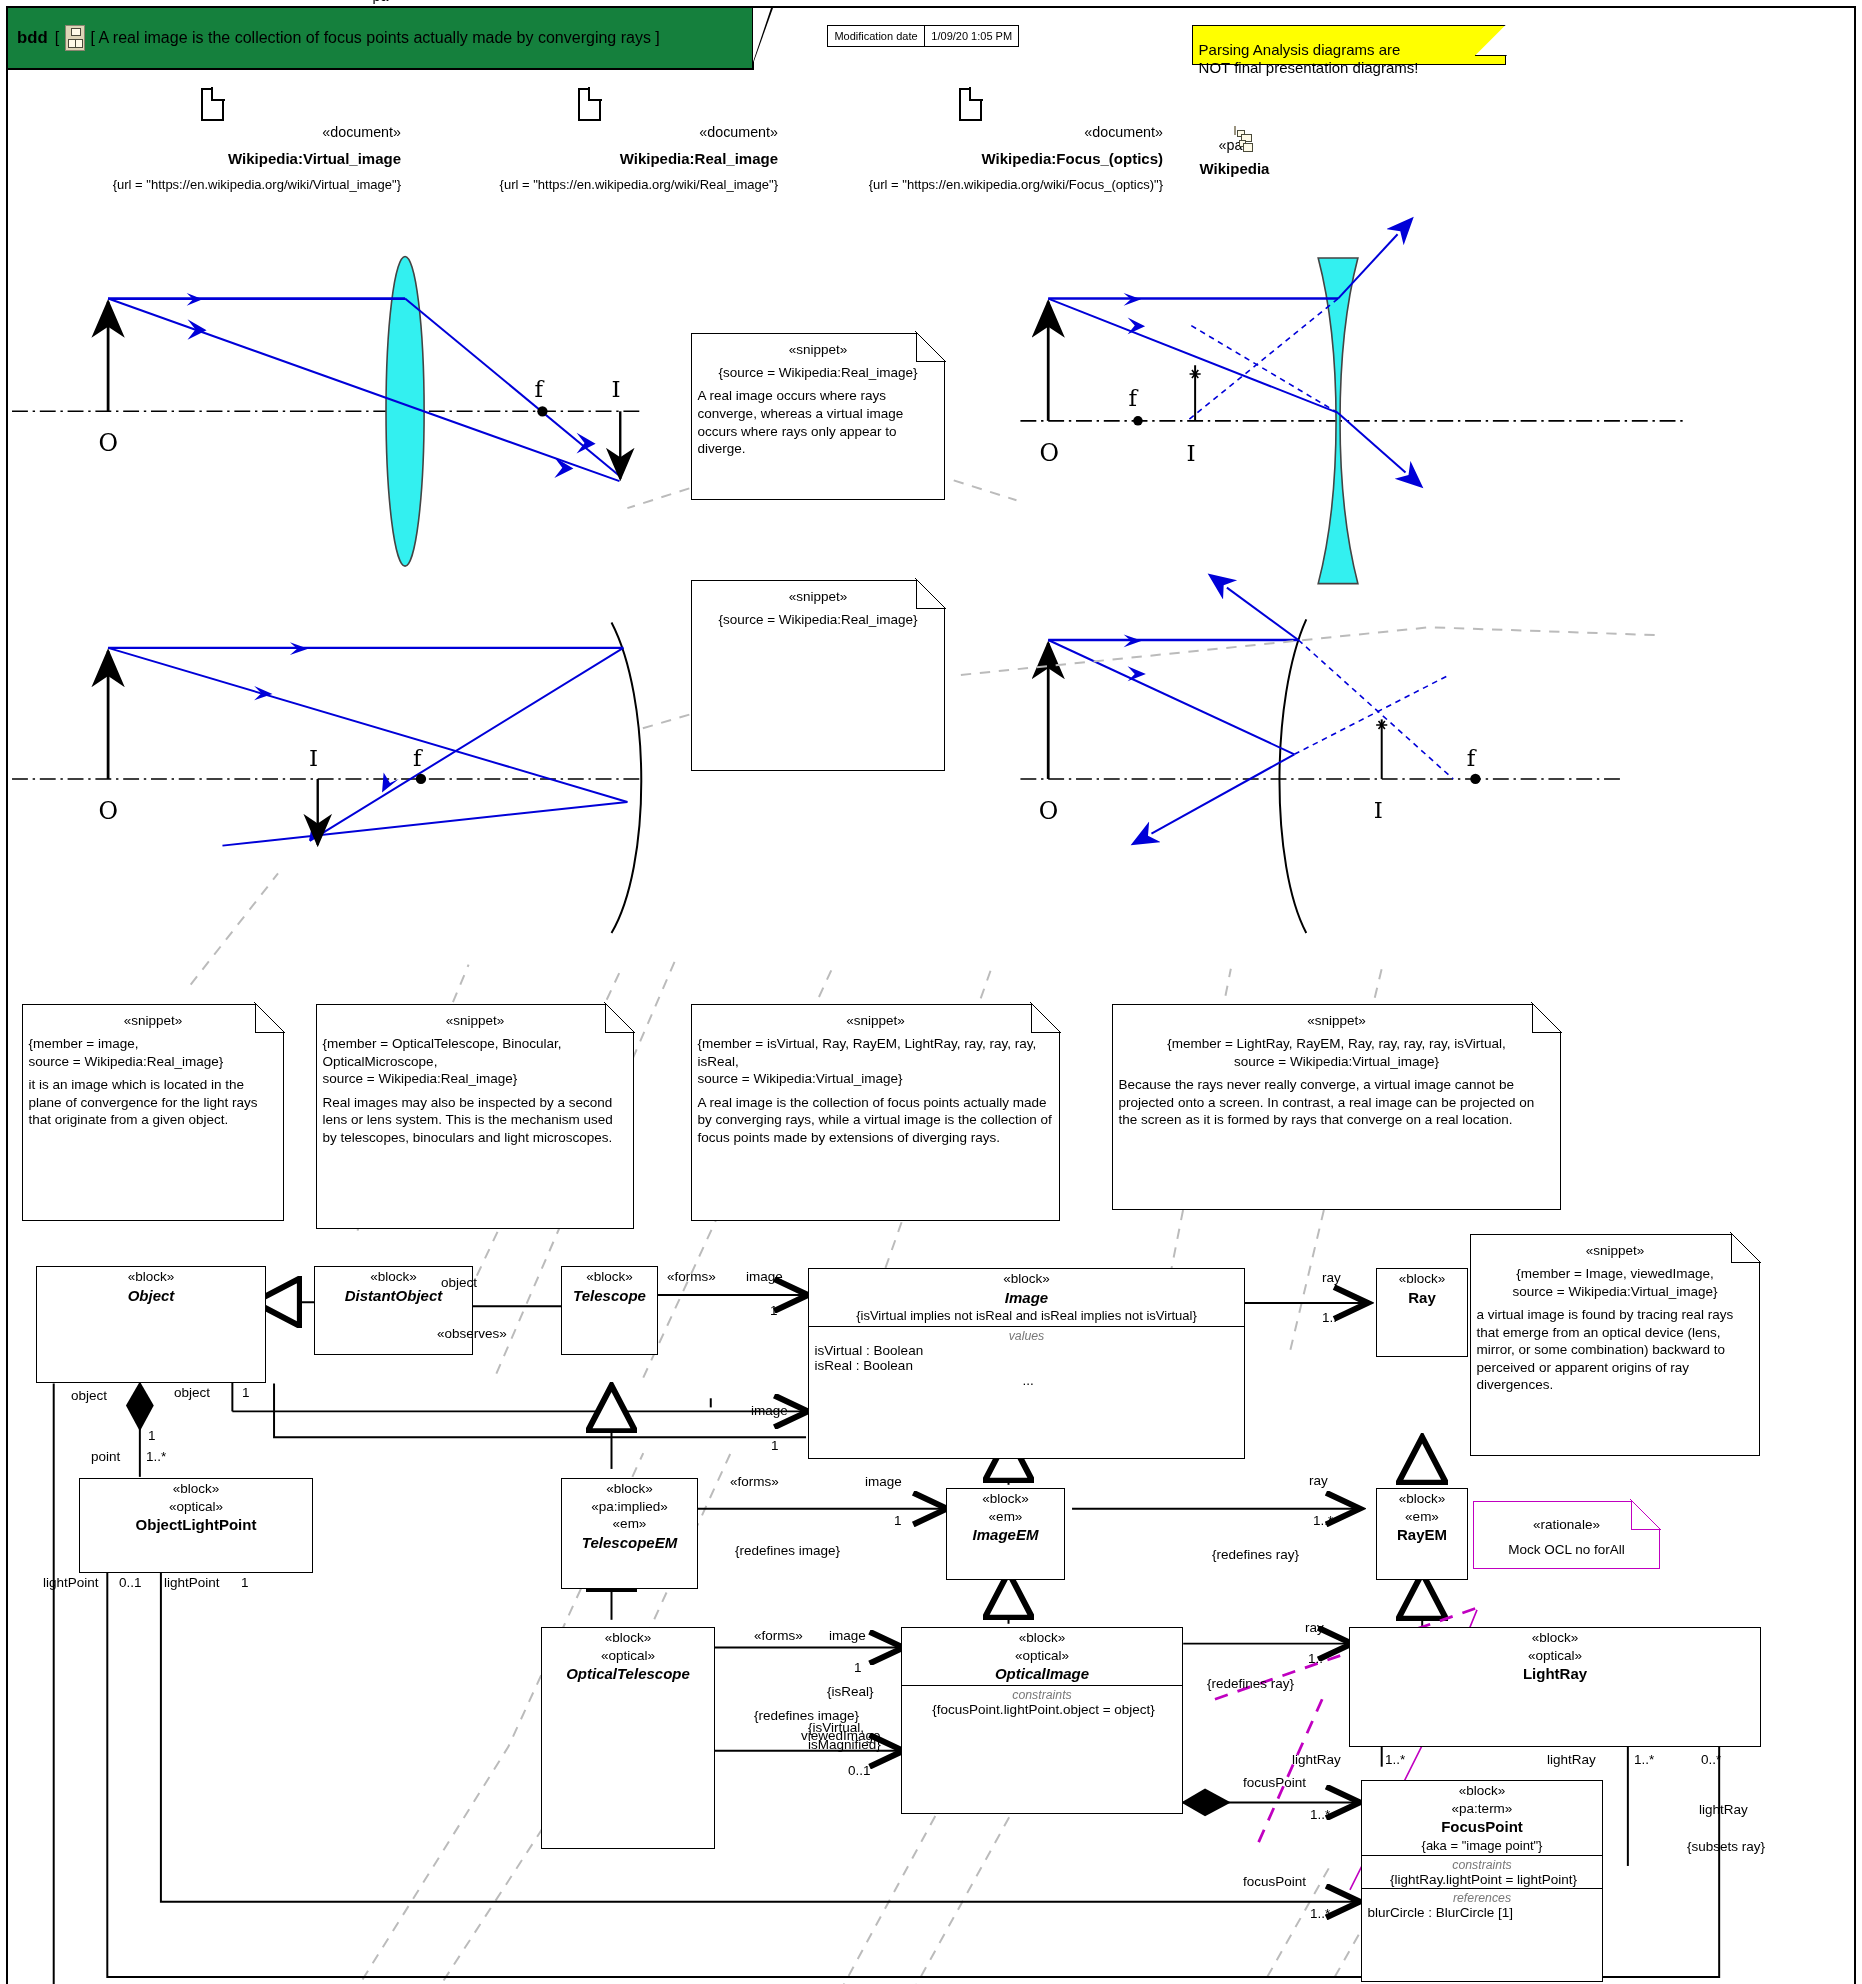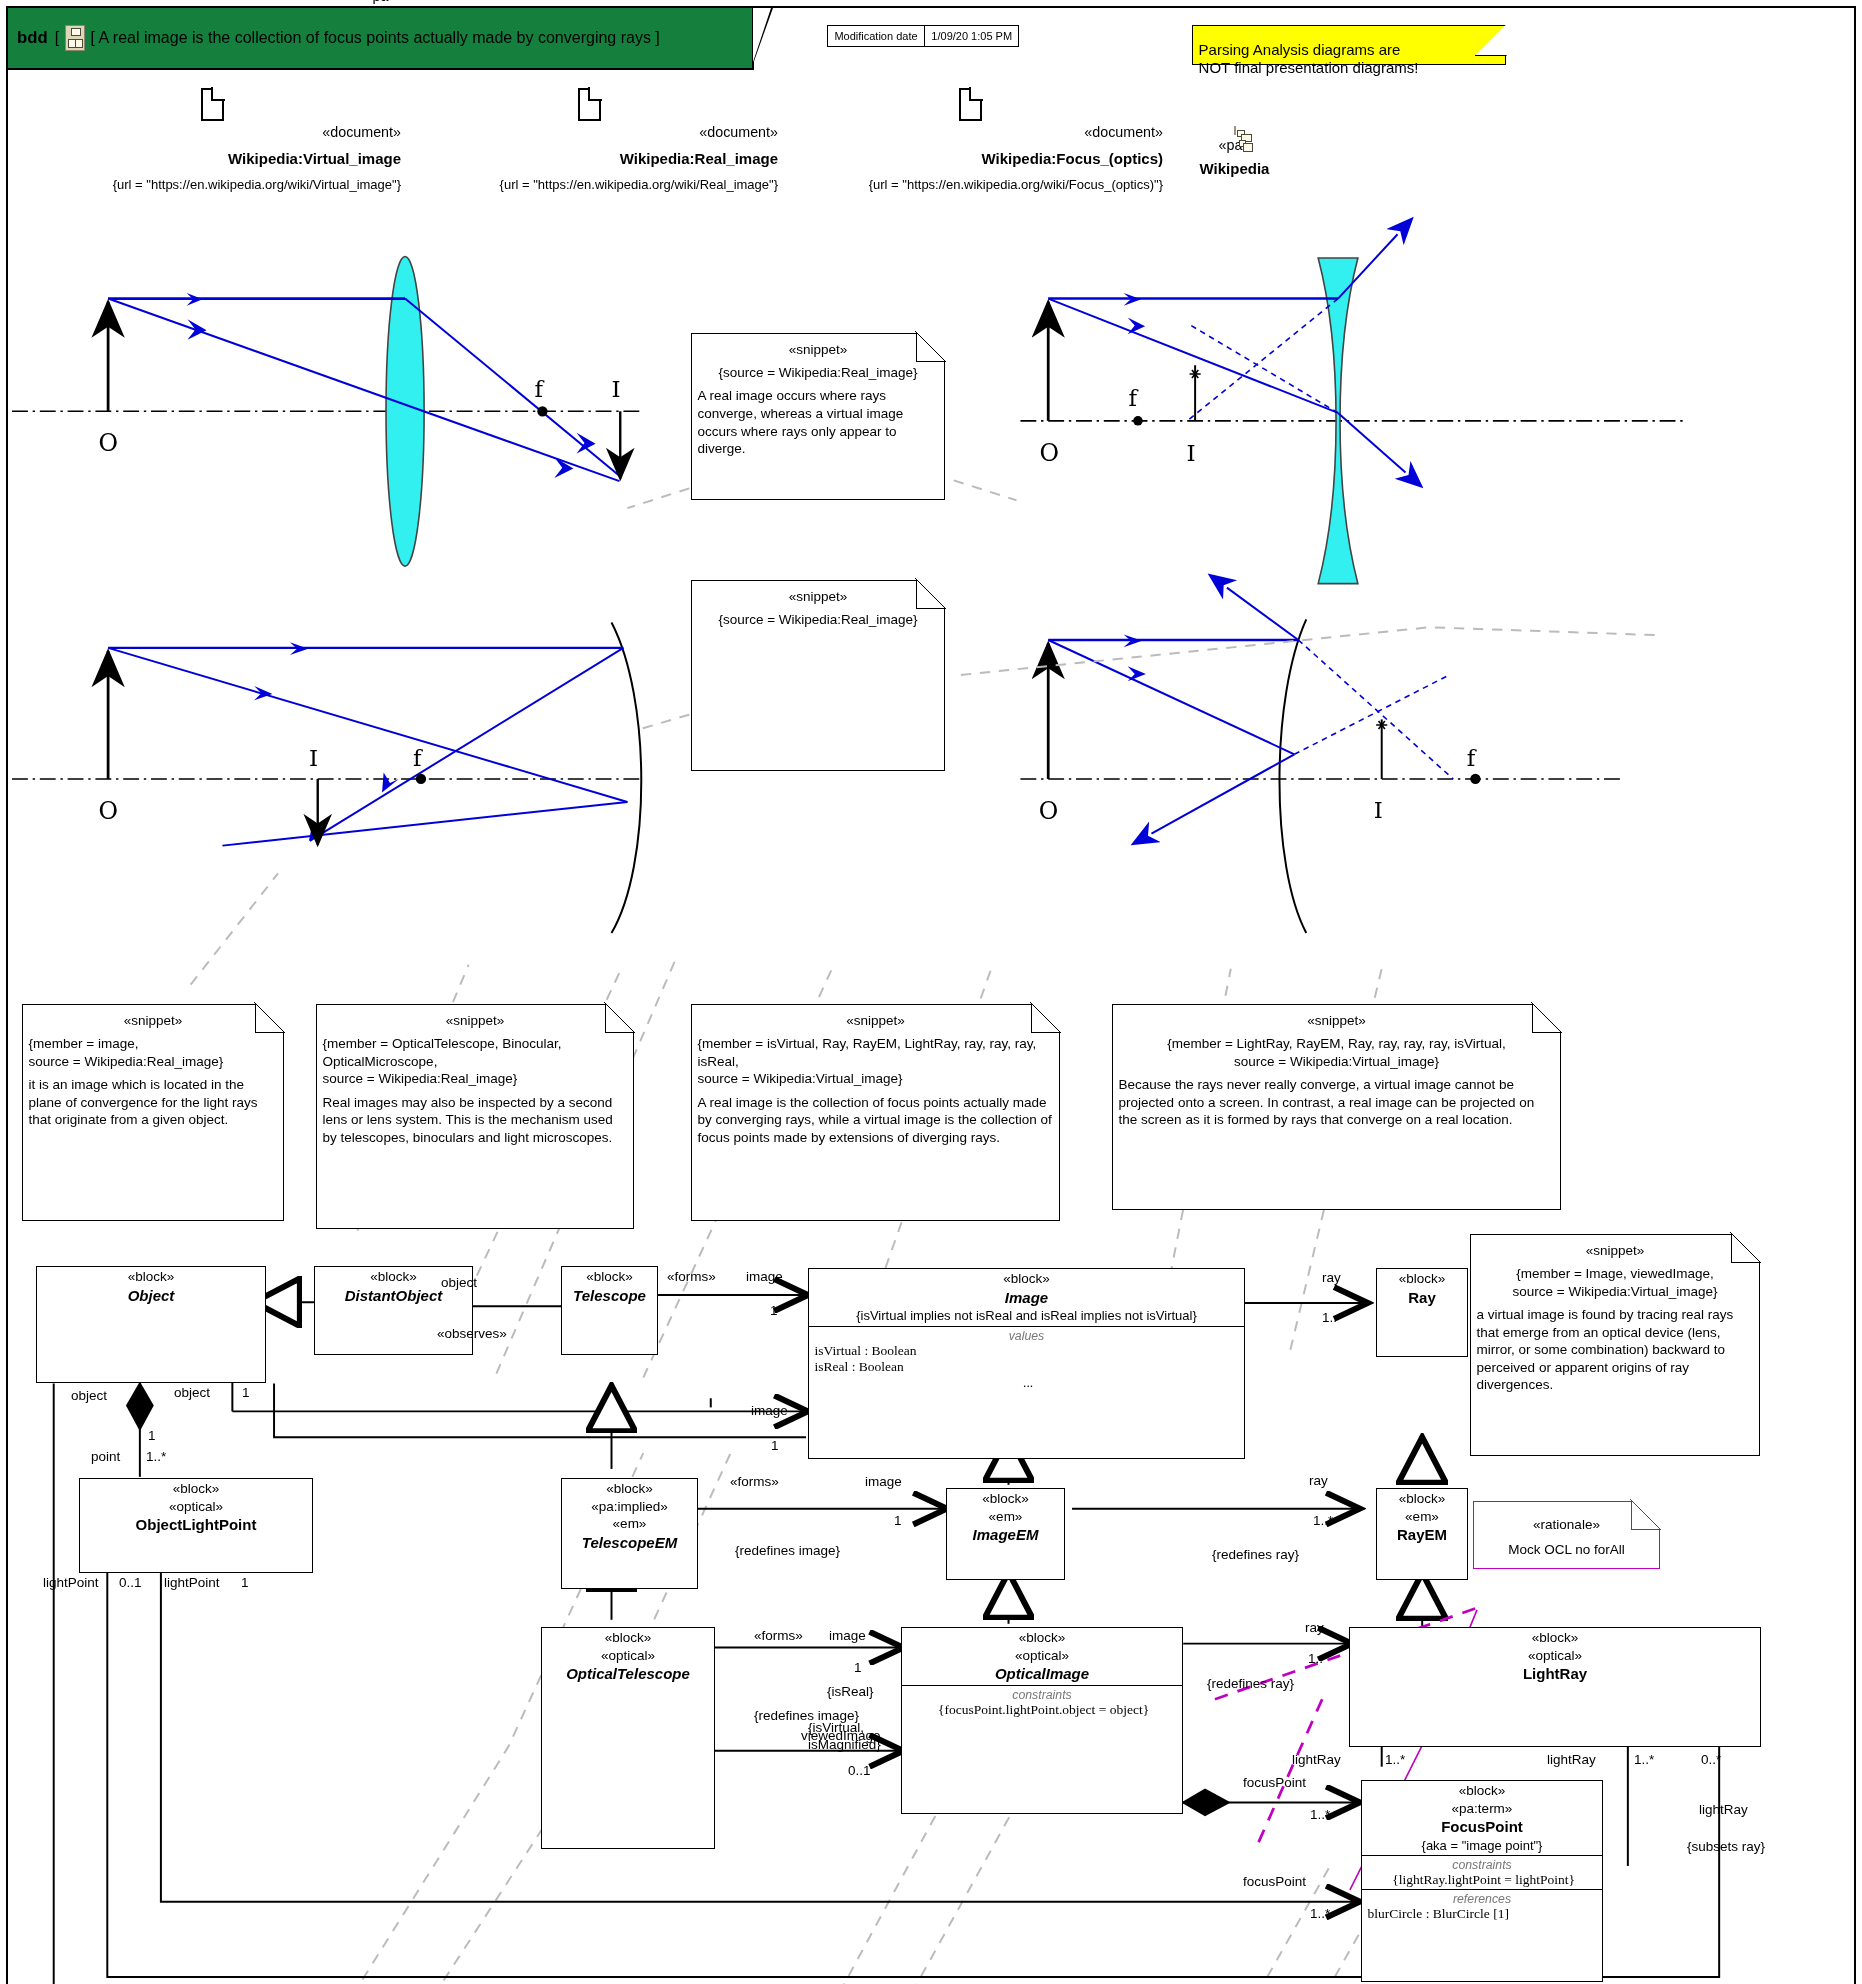--- a/index.html
+++ b/index.html
@@ -69,21 +69,21 @@
   .pkgnode .nm{font-size:15px;font-weight:bold;display:block;margin-top:7.1px;}
 
   
   .block{position:absolute;background:#fff;border:1.6px solid #000;box-sizing:border-box;text-align:center;}
   .block .ster{font-size:13.5px;display:block;margin-top:2.4px;}
   .block .nm{font-size:15px;font-weight:bold;font-style:italic;display:block;margin-top:2.4px;}
   .block .nm.up{font-style:normal;}
   .block .cons{font-size:13px;display:block;margin-top:2.4px;}
   .block .sec{border-top:1.6px solid #000;padding:1.6px 2.4px;}
   .block .seclabel{font-size:12.3px;font-style:italic;color:#777;display:block;text-align:center;}
-  .block .item{font-size:13.5px;display:block;text-align:left;padding-left:3.2px;font-family:Liberation Serif, serif;}
+  .block .item{font-size:13.5px;display:block;text-align:left;padding-left:3.2px;}
 
   
   .lbl{position:absolute;font-size:13.5px;white-space:nowrap;}
 
   svg.layer{position:absolute;left:0;top:0;width:1863px;height:2311px;pointer-events:none;}
 </style>
 </head>
 <body>
 
 <div id="page">

